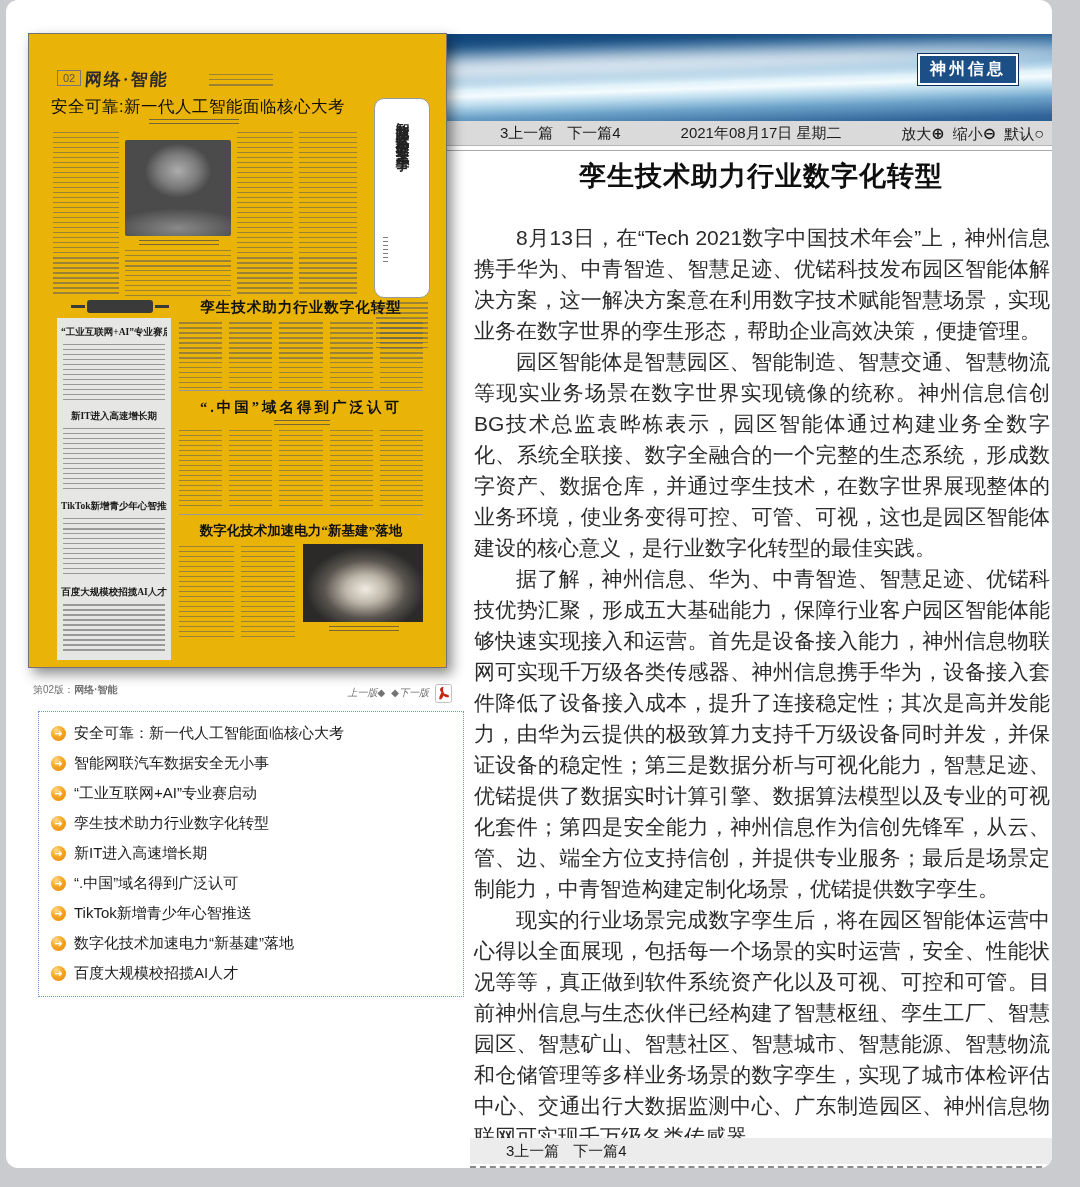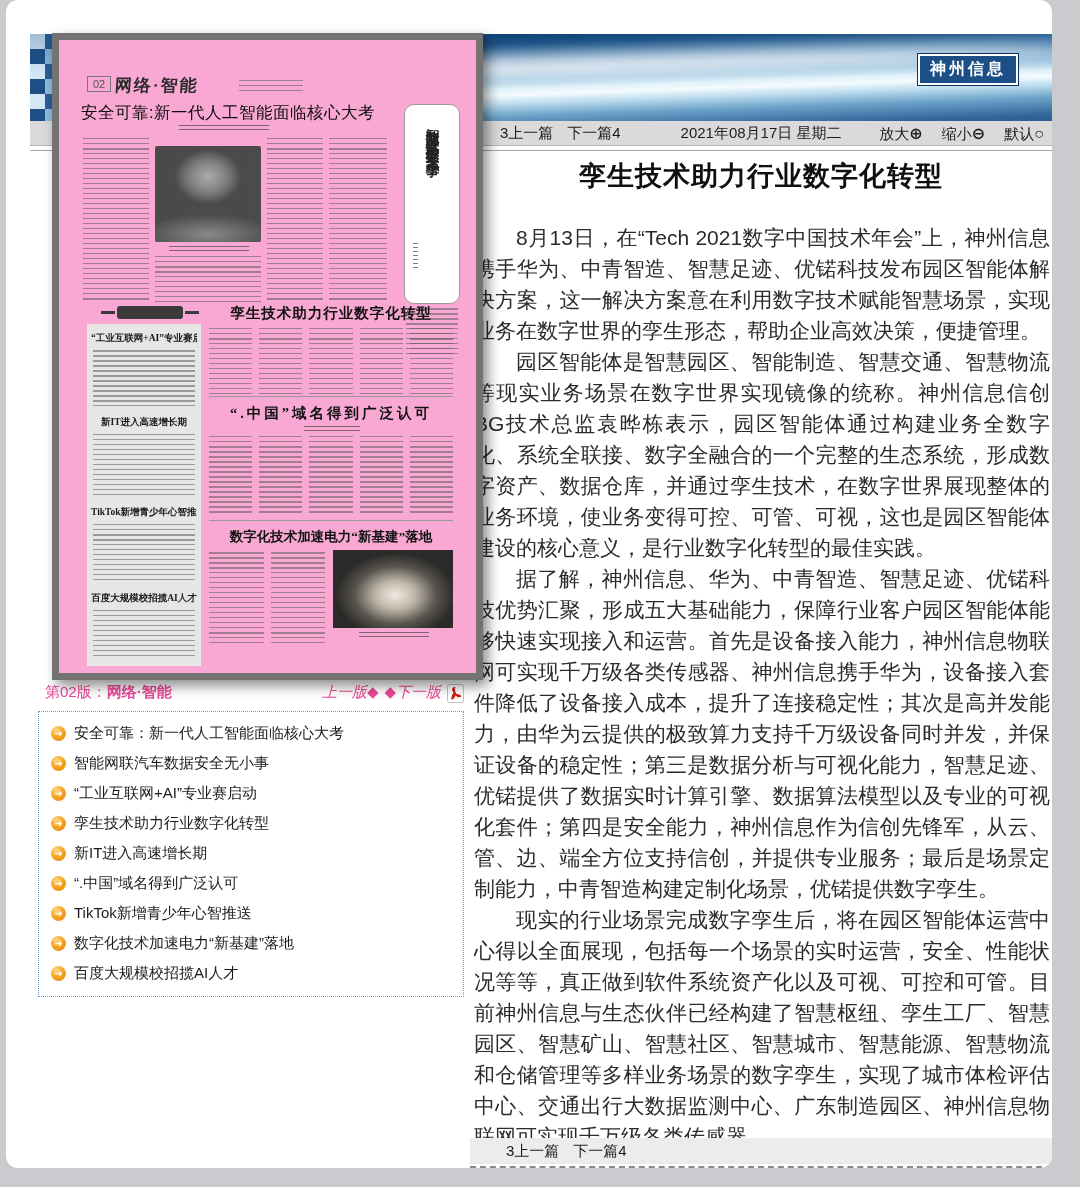--- a/index.html
+++ b/index.html
@@ -39,27 +39,27 @@
   }
   
   .toolbar{
     position:absolute;left:24px;right:0;top:121px;height:24px;
     background:#dadada;border-bottom:1px solid #b5b5b5;font-size:15px;color:#1c1c1c;
   }
   .toolbar .tb-nav{position:absolute;left:470px;top:3px;cursor:pointer;}
   .toolbar .tb-nav span{margin-right:14px;}
   .toolbar .tb-date{position:absolute;left:731px;top:3px;transform:translateX(-50%);white-space:nowrap;}
   .toolbar .tb-zoom{position:absolute;right:8px;top:3px;white-space:nowrap;}
-  .toolbar .tb-zoom .zctl{margin-left:15px;cursor:pointer;}
+  .toolbar .tb-zoom .zctl{margin-left:4px;cursor:pointer;}
   .toolbar .zicon{font-size:16px;font-weight:bold;}
   .rule{position:absolute;left:24px;right:0;top:150px;height:0;border-top:1px solid #a9a9a9;}
   
   .thumb{
-    position:absolute;left:46px;top:33px;width:417px;height:633px;
-    background:#f9a8d4;border:7px solid #737373;
+    position:absolute;left:22px;top:33px;width:417px;height:633px;
+    background:#eab308;border:1px solid #737373;
     box-shadow:5px 6px 12px rgba(0,0,0,.45);cursor:pointer;z-index:5;
   }
   .thumb *{position:absolute;}
   .greek{background-image:repeating-linear-gradient(to bottom,rgba(90,90,90,.55) 0 1.5px,transparent 1.5px 5px);}
   .greekD{background-image:repeating-linear-gradient(to bottom,rgba(70,70,70,.7) 0 1.5px,transparent 1.5px 4px);}
   .mast-no{left:28px;top:36px;border:1px solid #777;color:#555;font-size:11px;padding:1px 5px;}
   .mast-logo{left:56px;top:34px;font-size:17px;font-weight:bold;color:#2b2b2b;letter-spacing:2px;
     font-family:"Liberation Serif","DejaVu Serif",serif;transform:skewX(-4deg);}
   .mast-sub{left:180px;top:40px;width:64px;height:12px;}
   .t-h1{left:22px;top:62px;width:290px;text-align:center;font-size:16.5px;font-weight:normal;color:#0d0d0d;
@@ -99,21 +99,21 @@
   .div2{left:150px;top:480px;width:244px;border-top:1px solid #999;}
   .t-h4{left:150px;top:488px;width:244px;text-align:center;font-size:13.5px;font-weight:bold;color:#111;
     font-family:"Liberation Serif","DejaVu Serif",serif;white-space:nowrap;}
   .g-row3{left:150px;top:512px;width:116px;height:92px;display:flex;gap:7px;}
   .photo-pylon{left:274px;top:510px;width:120px;height:78px;
     background:radial-gradient(ellipse 55% 60% at 52% 58%,#efe9df 0%,#b9b0a2 30%,#4a463f 62%,#191817 90%),
     repeating-linear-gradient(90deg,transparent 0 18px,rgba(0,0,0,.5) 18px 20px);
     background-color:#141414;background-blend-mode:screen;}
   .photo-cap2{left:300px;top:592px;width:70px;height:5px;}
   
-  .pageinfo{position:absolute;left:39px;top:681px;width:419px;height:24px;font-size:15px;color:#ec4899;}
+  .pageinfo{position:absolute;left:27px;top:681px;width:419px;height:24px;font-size:10px;color:#737373;}
   .pageinfo .pi-left{position:absolute;left:0;top:2px;}
   .pageinfo .pi-left b{font-weight:bold;}
   .pageinfo .pi-right{position:absolute;right:0;top:2px;display:flex;align-items:center;gap:6px;}
   .pageinfo .pv{cursor:pointer;font-style:italic;}
   .pdf{width:17px;height:19px;cursor:pointer;display:inline-block;position:relative;top:1px;}
   
   .alist{
     position:absolute;left:32px;top:711px;width:424px;
     border:1px dotted #6b9bd2;padding:6px 0 8px 0;background:#fff;
   }

